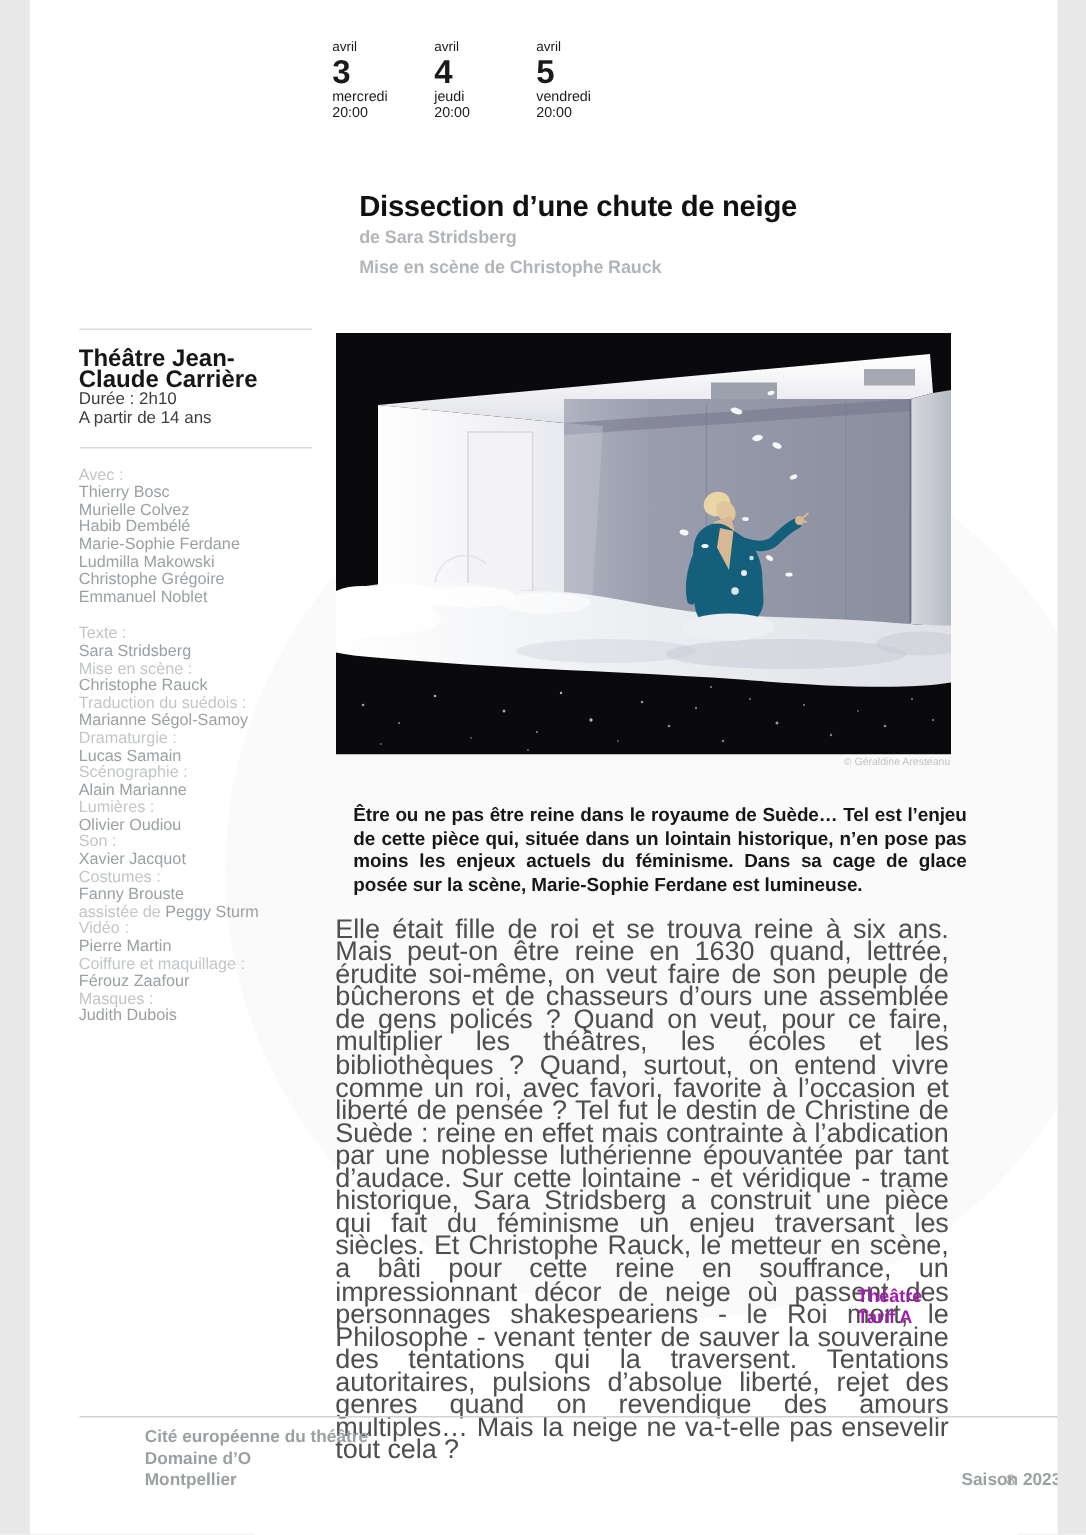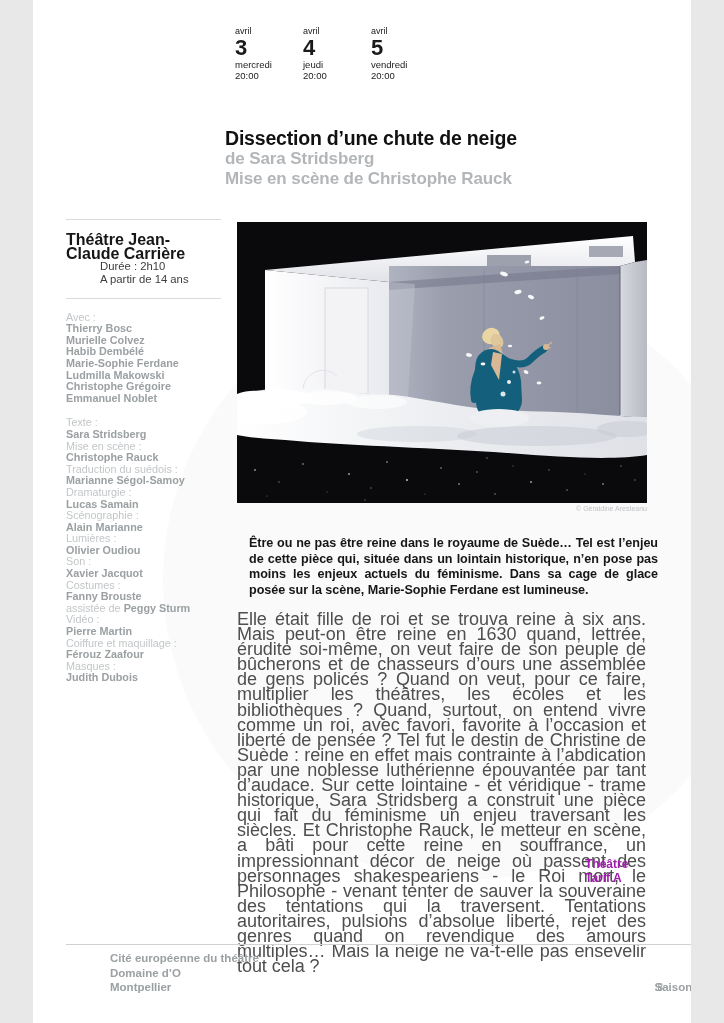--- a/index.html
+++ b/index.html
@@ -1,48 +1,48 @@
 <!DOCTYPE html>
 <html lang="fr"><head>
 <meta charset="utf-8">
 <style>
   html,body{margin:0;padding:0;background:#e8e8e8;}
   .page{
-    position:relative; width:616px; height:1023px; margin:0 auto;
+    position:relative; width:685px; height:1023px; margin:0 auto;
     background:#ffffff; overflow:hidden;
-    font-family:"Liberation Sans", sans-serif; color:#1a1a1a;padding-left:42px;
+    font-family:"Liberation Sans", sans-serif; color:#1a1a1a;
   }
   .watermark{
     position:absolute; left:130px; top:280px; width:600px; height:600px;
     border-radius:50%; background:rgba(128,132,142,0.045); pointer-events:none;
   }
 
   
   .dates{position:absolute; left:202px; top:26px; display:flex;}
   .date-col{width:68px;}
   .d-month{font-size:9px; line-height:10px; color:#1a1a1a;}
   .d-num{font-size:22px; font-weight:700; line-height:22px; margin:1px 0 1px 0; letter-spacing:-0.5px;}
   .d-week{font-size:9.5px; line-height:10.5px; color:#1a1a1a;}
   .d-time{font-size:9.5px; line-height:10.5px; color:#1a1a1a;}
 
   
-  .titleblock{position:absolute; left:192px; top:127px; width:420px;}
+  .titleblock{position:absolute; left:220px; top:127px; width:420px;}
   .show-title{font-size:19.5px; font-weight:700; letter-spacing:-0.2px; line-height:22px; color:#111;}
-  .show-sub{font-size:17px; font-weight:700; letter-spacing:-0.1px; line-height:19.5px; color:#b3b6b9;}
+  .show-sub{font-size:12px; font-weight:700; letter-spacing:-0.1px; line-height:19.5px; color:#b3b6b9;}
 
   
   .sidebar{position:absolute; left:33px; top:219px; width:155px;}
   .rule{border-top:1px solid #dadada; height:0;}
   .venue{font-size:16px; font-weight:700; color:#161616; margin-top:13px; line-height:13.5px;}
-  .meta{font-size:11.3px; color:#3d3d3d; line-height:12.8px;margin-left:34px;}
+  .meta{font-size:11.3px; color:#3d3d3d; line-height:12.8px;}
   .sb-rule2{margin-top:12px;}
   .sb-group{margin-top:13px;}
   .cr-line{font-size:10.8px; line-height:11.6px; white-space:nowrap;}
   .cr-line .lt{color:#c2c6c8; font-weight:400;margin-top:36px;}
-  .cr-line .bd{color:#9ba0a3; font-weight:700;}
+  .cr-line .bd{color:#9ba0a3; font-weight:400;}
 
   
   .photo{position:absolute; left:204px; top:222px; width:410px; height:281px;}
   .photo svg{display:block; width:410px; height:281px;}
   .photo-credit{
     position:absolute; left:204px; top:505px; width:410px;
     text-align:right; font-size:7px; color:#bfc2c5; line-height:8px;
   }
 
   

